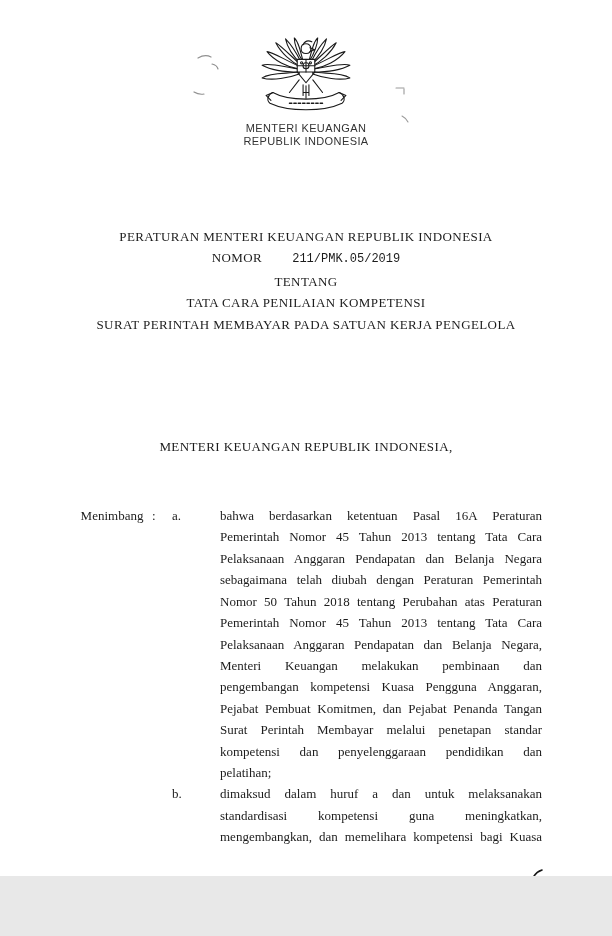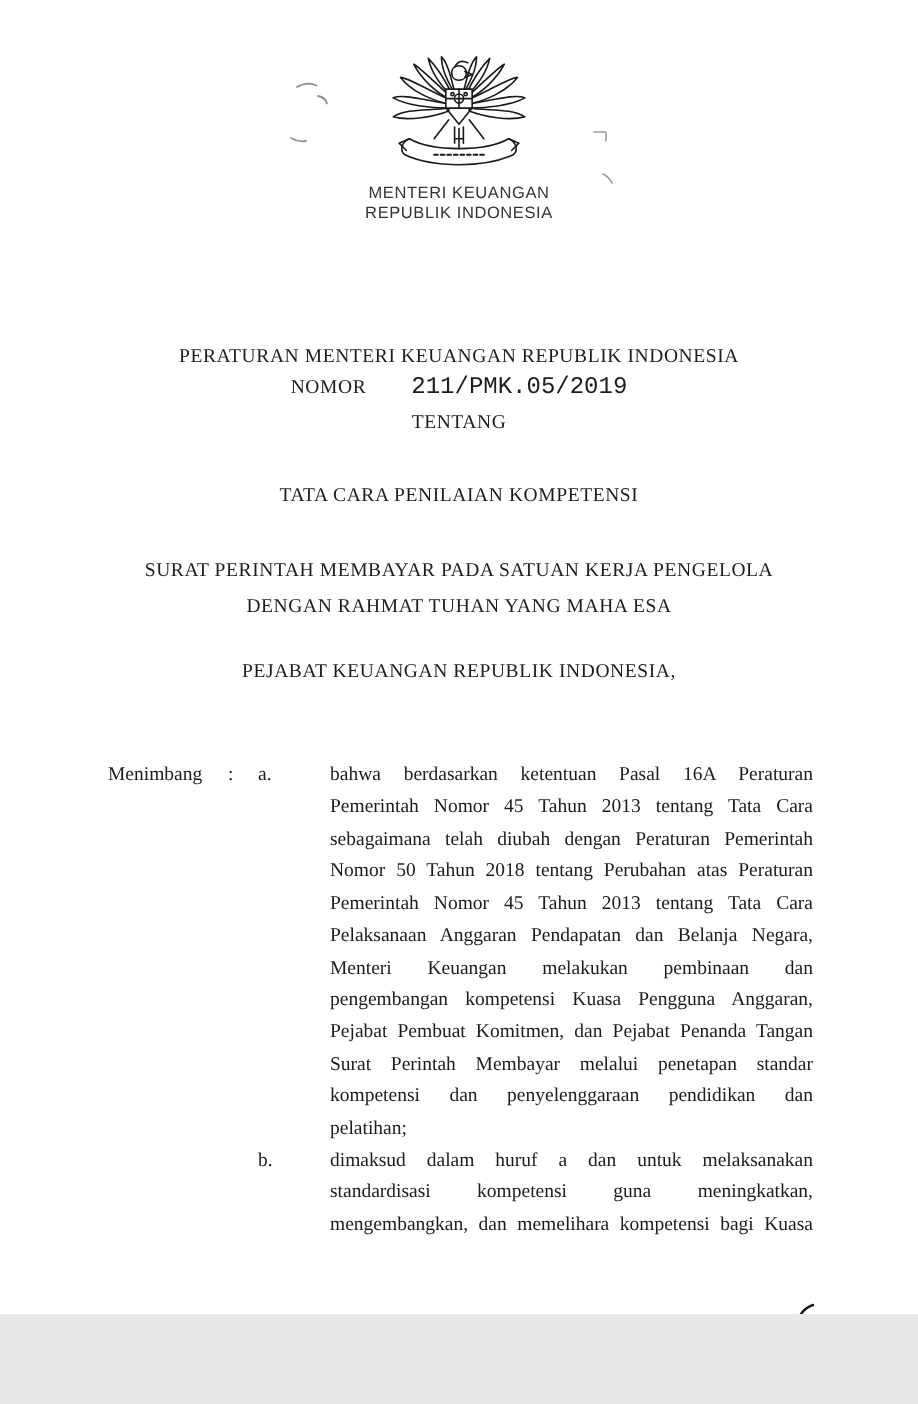--- a/index.html
+++ b/index.html
@@ -48,24 +48,24 @@
     width: 612px;
     text-align: center;
     font-size: 13px;
     line-height: 21.4px;
     letter-spacing: 0.4px;
     color: #1c1c1c;
   }
   .nomor-gap { display: inline-block; width: 30px; }
   .mono {
     font-family: "Liberation Mono", monospace;
-    font-size: 16px;
+    font-size: 12px;
     letter-spacing: 0;
   }
-  .centered .jline { text-align: center; margin-top: 28px; }
+  .centered .jline { text-align: center; }
 
   .invocation, .issuer {
     position: absolute;
     left: 0;
     width: 612px;
     text-align: center;
     font-size: 13px;
     letter-spacing: 0.4px;
     color: #1c1c1c;
   }
@@ -75,21 +75,21 @@
   
   .considerations {
     position: absolute;
     top: 505px;
     left: 72px;
     display: flex;
     font-size: 13px;
     line-height: 21.42px;
     color: #1c1c1c;
   }
-  .c-label { width: 80px; }
+  .c-label { width: 80px; text-align: center; }
   .c-colon { width: 20px; }
   .c-items { width: 372px; }
   .c-item { display: flex; }
   .c-marker { width: 28px; }
   .c-lines { width: 342px; }
   .justified .jline {
     text-align: justify;
     text-align-last: justify;
     padding-left: 20px;
   }
@@ -163,32 +163,32 @@
     <div>
       <span>NOMOR</span><span class="nomor-gap"></span><span class="mono">211/PMK.05/2019</span>
     </div>
     <div>TENTANG</div>
     <div class="centered">
         <div class="jline">TATA CARA PENILAIAN KOMPETENSI</div>
         <div class="jline">SURAT PERINTAH MEMBAYAR PADA SATUAN KERJA PENGELOLA</div>
       </div>
   </div>
 
-  <div class="invocation">DENGAN RAHMAT TUHAN YANG MAHA ESA</div>
-  <div class="issuer">PEJABAT KEUANGAN REPUBLIK INDONESIA,</div>
+  <div class="issuer">MENTERI KEUANGAN REPUBLIK INDONESIA,</div>
 
   <div class="considerations">
     <div class="c-label">Menimbang</div>
     <div class="c-colon">:</div>
     <div class="c-items">
       <div class="c-item">
         <div class="c-marker">a.</div>
         <div class="c-lines justified">
             <div class="jline">bahwa berdasarkan ketentuan Pasal 16A Peraturan</div>
             <div class="jline">Pemerintah Nomor 45 Tahun 2013 tentang Tata Cara</div>
+            <div class="jline">Pelaksanaan Anggaran Pendapatan dan Belanja Negara</div>
             <div class="jline">sebagaimana telah diubah dengan Peraturan Pemerintah</div>
             <div class="jline">Nomor 50 Tahun 2018 tentang Perubahan atas Peraturan</div>
             <div class="jline">Pemerintah Nomor 45 Tahun 2013 tentang Tata Cara</div>
             <div class="jline">Pelaksanaan Anggaran Pendapatan dan Belanja Negara,</div>
             <div class="jline">Menteri Keuangan melakukan pembinaan dan</div>
             <div class="jline">pengembangan kompetensi Kuasa Pengguna Anggaran,</div>
             <div class="jline">Pejabat Pembuat Komitmen, dan Pejabat Penanda Tangan</div>
             <div class="jline">Surat Perintah Membayar melalui penetapan standar</div>
             <div class="jline">kompetensi dan penyelenggaraan pendidikan dan</div>
             <div class="jline">pelatihan;</div>

